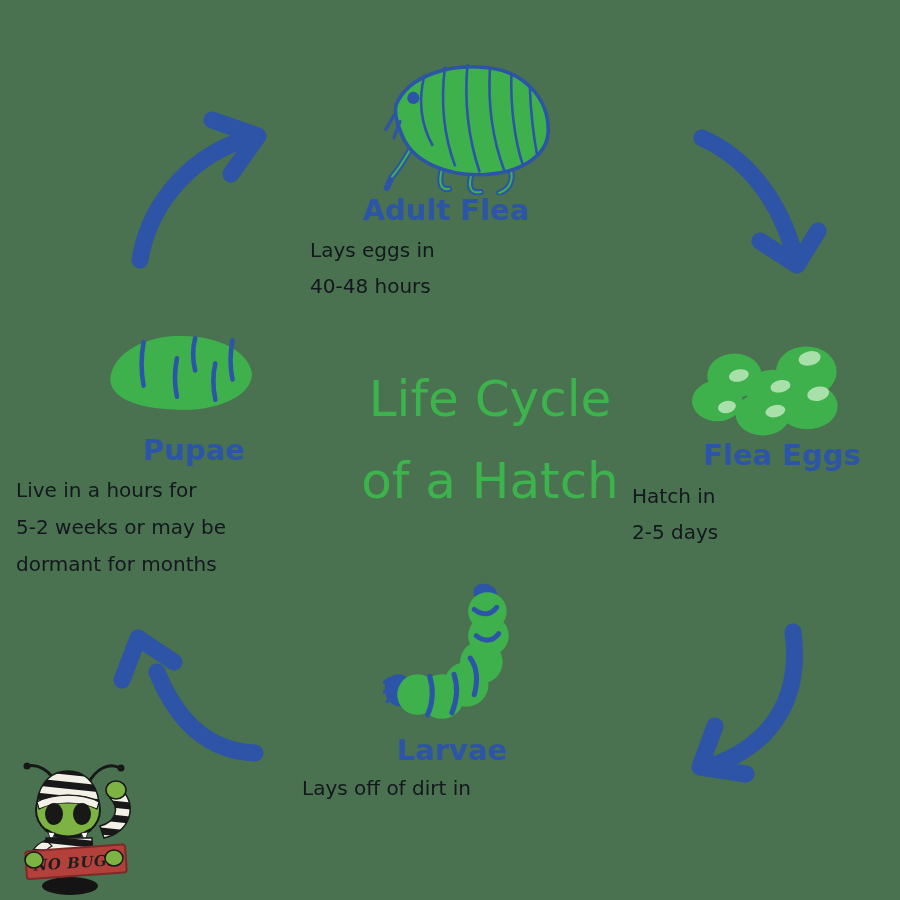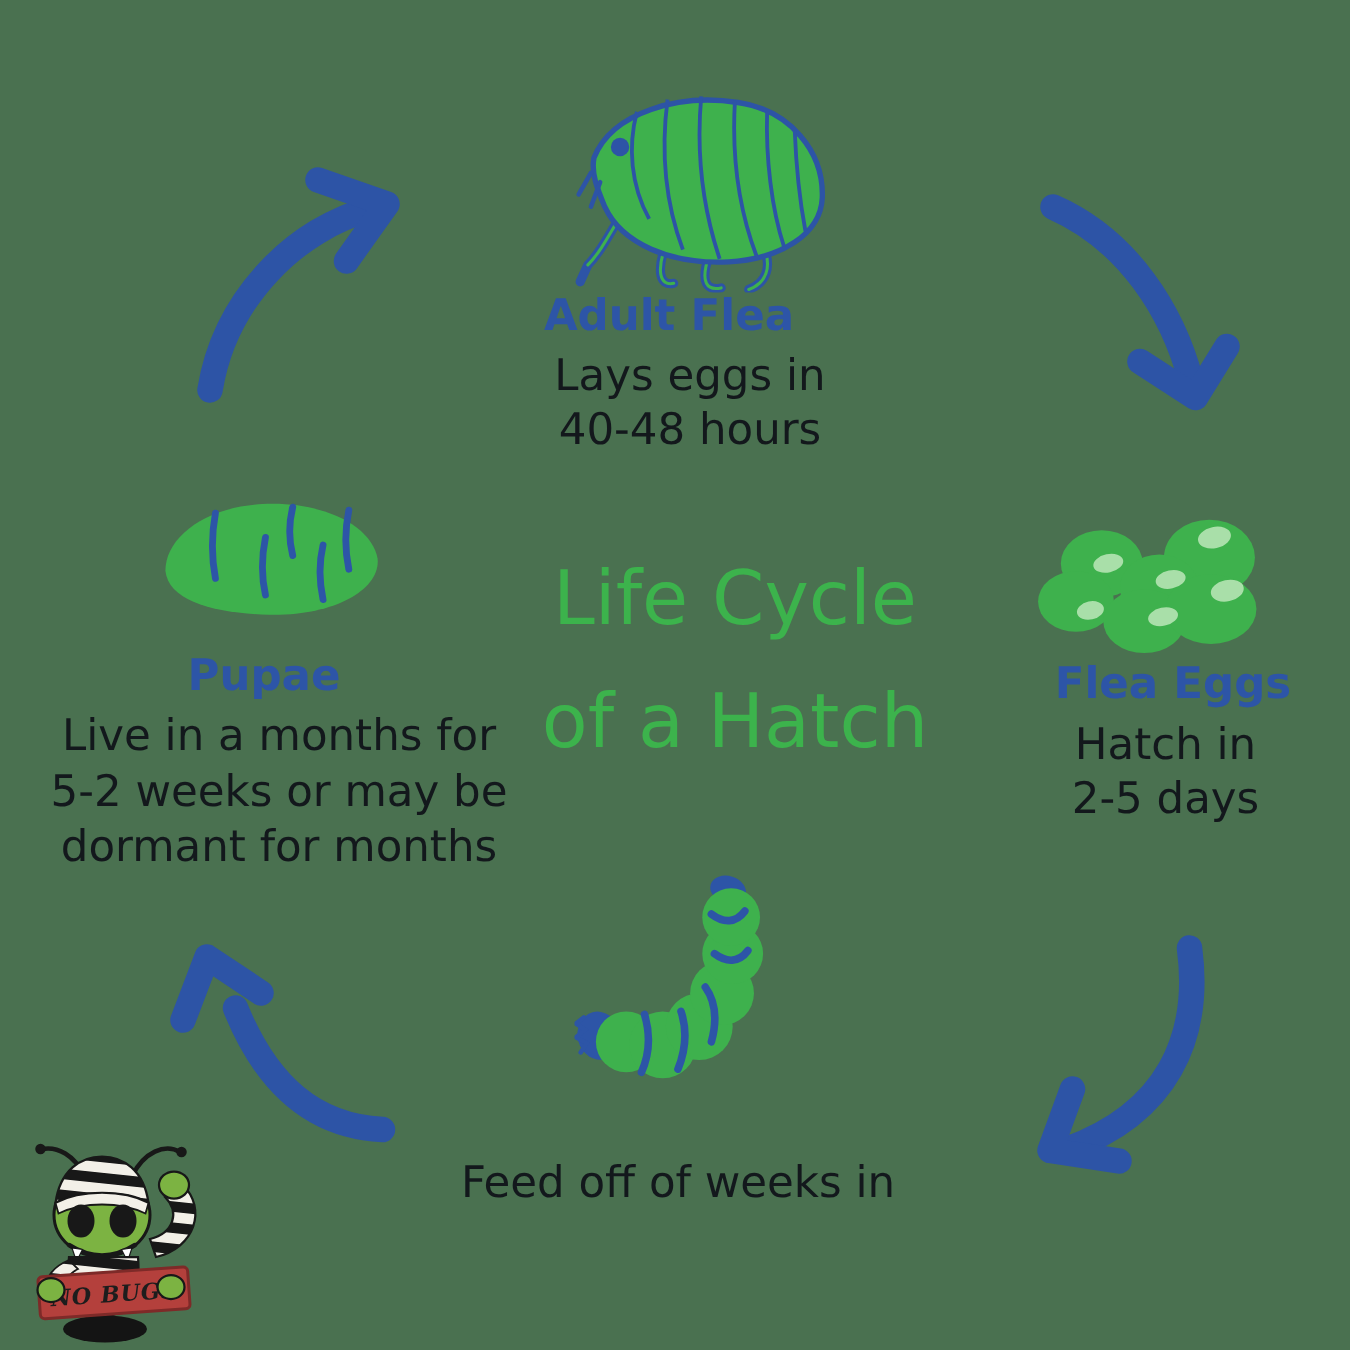--- a/index.html
+++ b/index.html
@@ -13,22 +13,21 @@
   .abs{position:absolute;}
   .stage-name{
     color:#2D55A7;
     font-weight:bold;
     font-size:29px;
     text-align:center;
     line-height:36px;
   }
   .stage-desc{
     color:#13181c;
-    font-size:29px;
-    text-align:center;
+    font-size:20px;
     line-height:36px;
   }
   .pupae-desc{line-height:37px;}
   .center-title{
     color:#3CB34C;
     font-weight:normal;
     font-size:50px;
     text-align:center;
     line-height:82px;
   }
@@ -141,23 +140,23 @@
     <path d="M6,50 C6,28 32,8 70,6 C110,4 142,20 146,42 C148,62 118,80 74,79 C38,78 8,70 6,50 Z" fill="#3EB14D"></path>
     <g fill="none" stroke="#2D55A7" stroke-width="4.5" stroke-linecap="round">
       <path d="M39,12 Q35,34 39,55"></path>
       <path d="M72,28 Q68,48 72,66"></path>
       <path d="M90,8 Q86,24 90,40"></path>
       <path d="M110,33 Q106,50 110,69"></path>
       <path d="M127,10 Q123,30 127,49"></path>
     </g>
   </svg>
 
-  <div class="abs stage-name" style="left:16px;top:432px;width:320px">Pupae</div>
+  <div class="abs stage-name" style="left:34px;top:432px;width:320px">Pupae</div>
   <div class="abs stage-desc pupae-desc" style="left:16px;top:472px;width:340px">
-    <div>Live in a months for</div>
+    <div>Live in a hours for</div>
     <div>5-2 weeks or may be</div>
     <div>dormant for months</div>
   </div>
 
   <svg class="abs" style="left:383px;top:577px" width="142" height="152" viewBox="0 0 140 150">
 
     <ellipse cx="16" cy="112" rx="14" ry="16" fill="#2D55A7" transform="rotate(-15 16 112)"></ellipse>
     <path d="M6,100 l-5,4 6,4 -6,5 7,4 -4,6" fill="none" stroke="#2D55A7" stroke-width="3" stroke-linecap="round"></path>
 
     <ellipse cx="101" cy="16" rx="12" ry="9" fill="#2D55A7" transform="rotate(18 101 16)"></ellipse>
@@ -173,22 +172,23 @@
 
     <g fill="none" stroke="#2D55A7" stroke-width="5" stroke-linecap="round">
       <path d="M46,98 Q52,118 44,136"></path>
       <path d="M70,96 Q76,114 68,134"></path>
       <path d="M86,80 Q96,94 90,116"></path>
       <path d="M92,58 C100,64 108,64 114,56"></path>
       <path d="M90,32 C98,38 106,38 112,30"></path>
     </g>
   </svg>
 
+  <div class="abs stage-name" style="left:302px;top:732px;width:300px">Larvae</div>
   <div class="abs stage-desc" style="left:302px;top:770px;width:300px">
-    <div>Feed off of weeks in</div>
+    <div>Lays off of dirt in</div>
   </div>
 
   <svg class="abs" style="left:4px;top:754px" width="140" height="145" viewBox="0 0 140 145">
     <defs>
       <pattern id="stripes" width="14" height="14" patternUnits="userSpaceOnUse" patternTransform="rotate(6)">
         <rect width="14" height="14" fill="#F3F0E8"></rect>
         <rect y="7" width="14" height="7" fill="#181818"></rect>
       </pattern>
     </defs>
 

